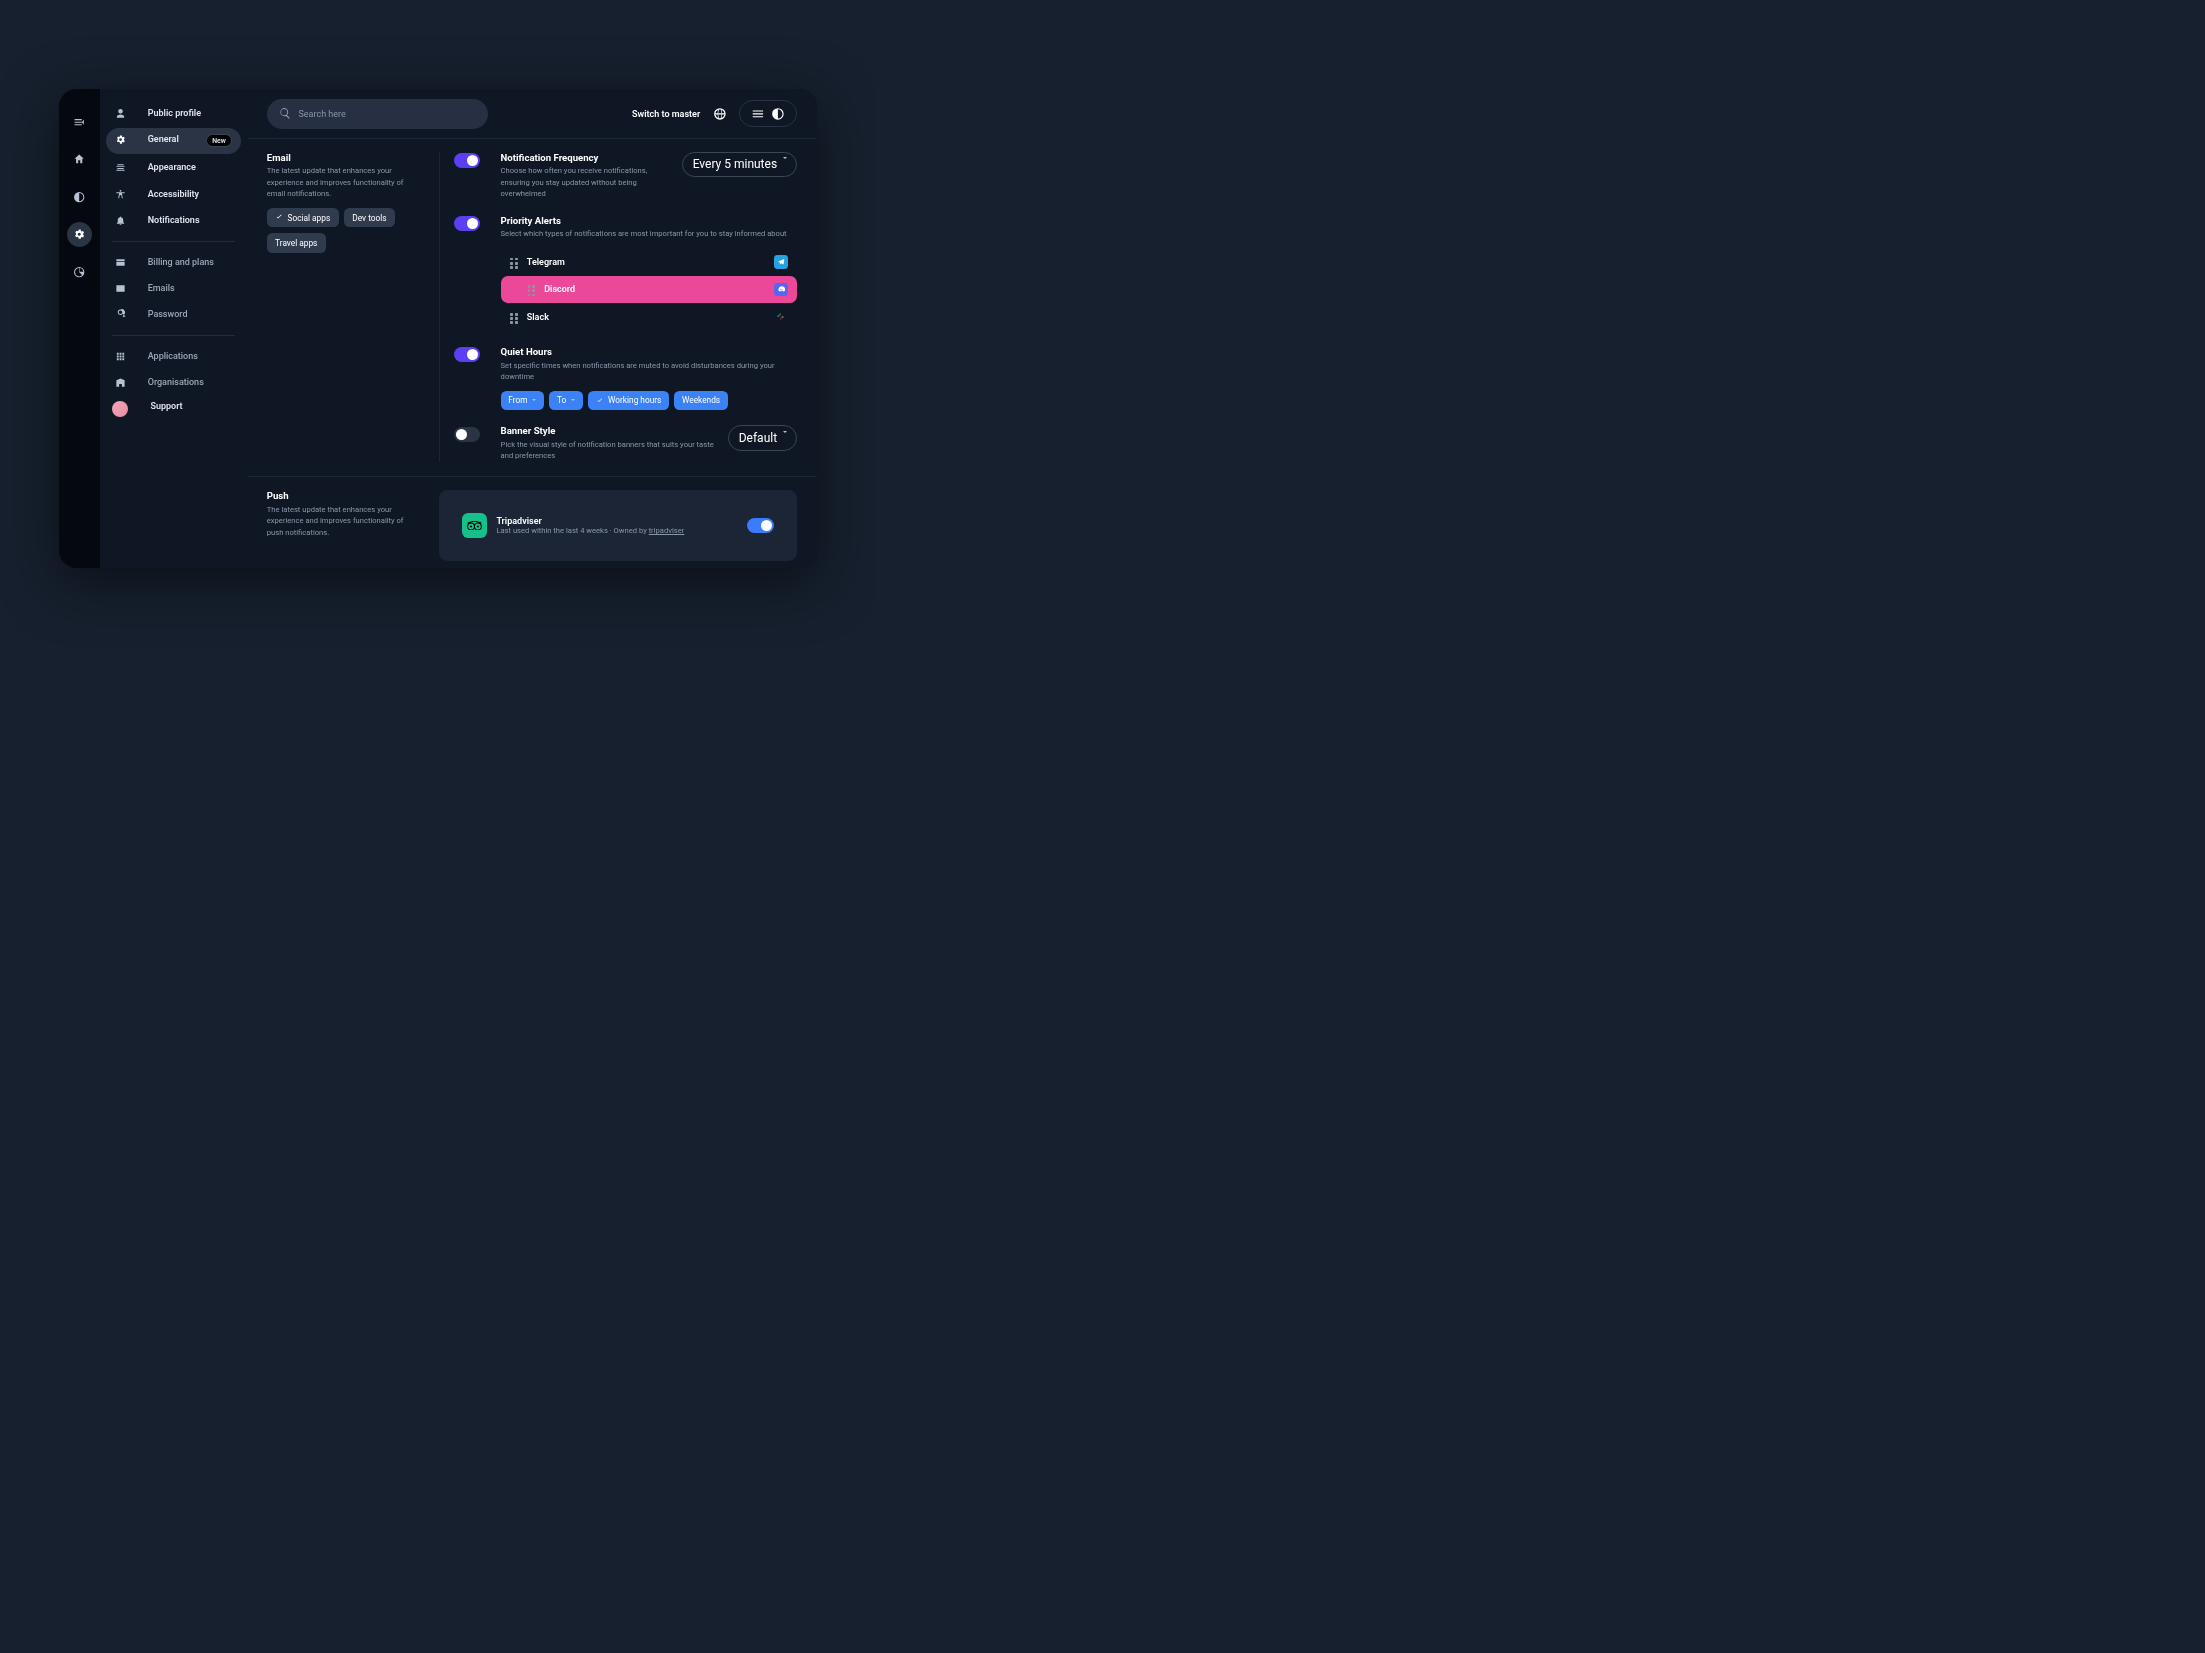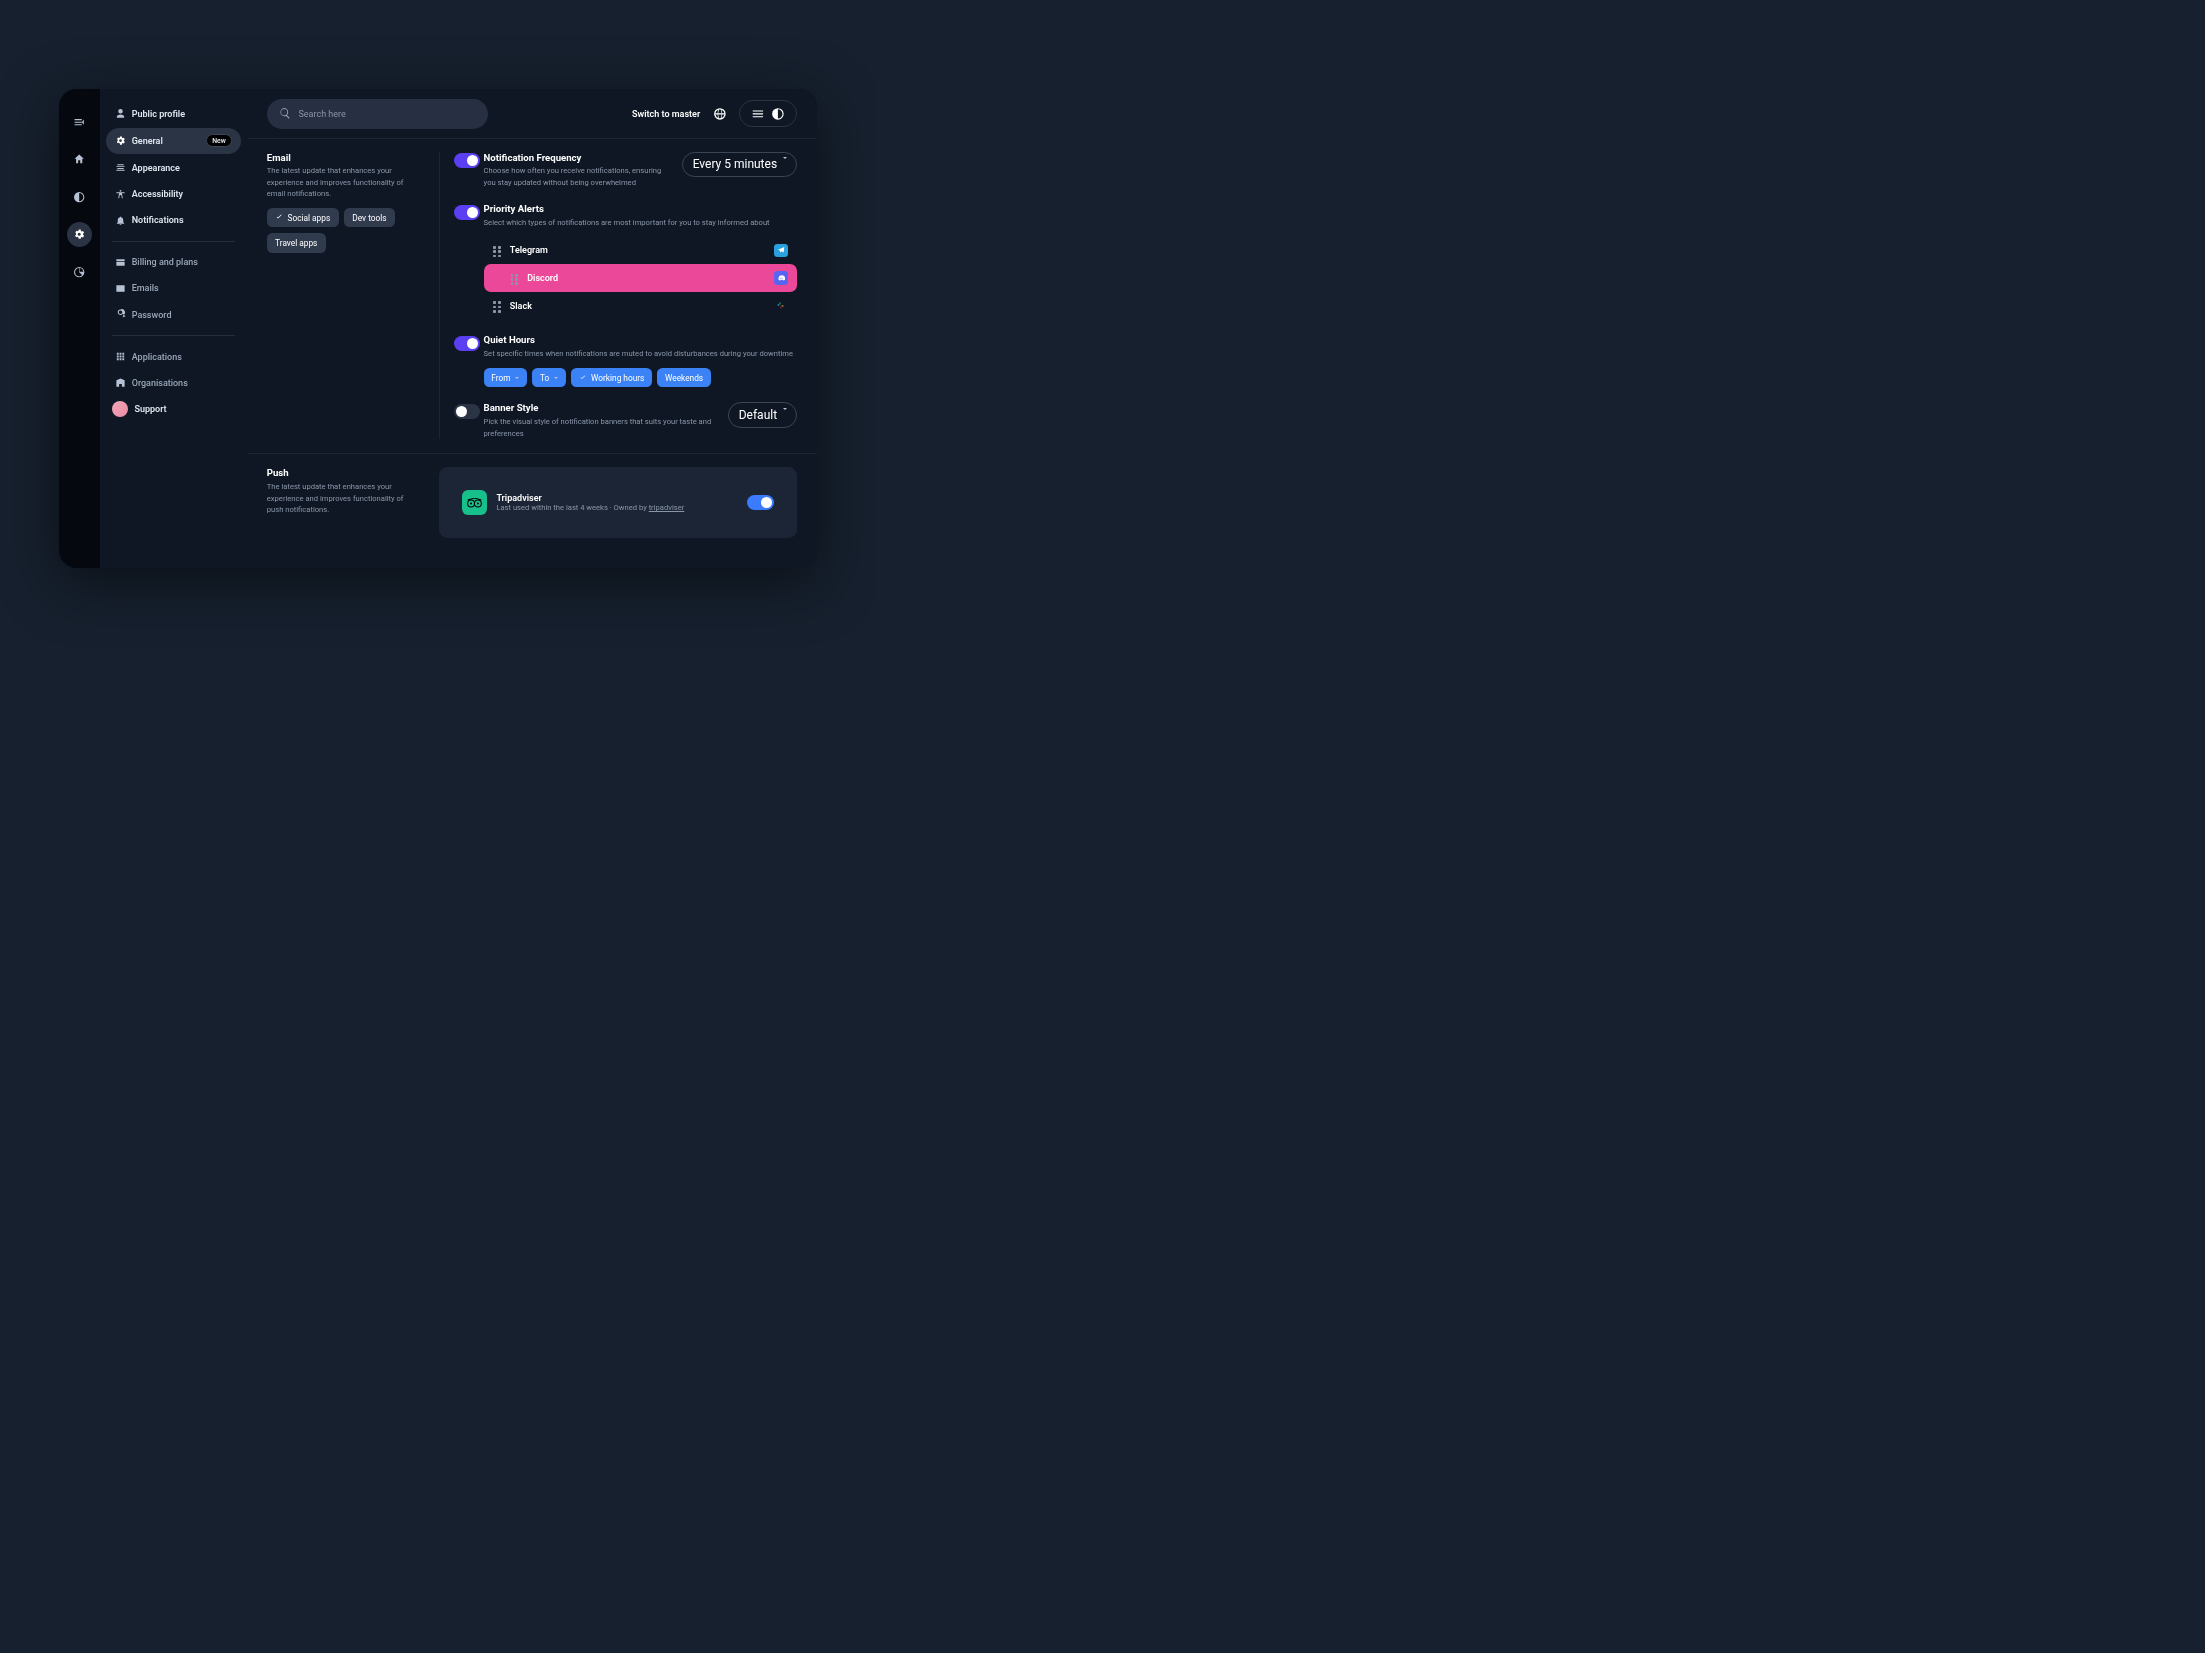--- a/index.html
+++ b/index.html
@@ -3,21 +3,21 @@
 <meta charset="utf-8">
 <style>
 * { margin:0; padding:0; box-sizing:border-box; font-family:-apple-system,BlinkMacSystemFont,"Segoe UI",Roboto,sans-serif; }
 body { background:#16202e; width:875px; height:657px; overflow:hidden; display:flex; align-items:center; justify-content:center; }
 .app-shell { width:758px; height:479px; background:#0b1320; border-radius:18px; display:flex; overflow:hidden; box-shadow:0 13.8px 55px rgba(0,0,0,.5); position:relative; }
 .rail { width:41px; background:#05090f; display:flex; flex-direction:column; align-items:center; padding-top:20.7px; gap:12.4px; }
 .rail-ico { width:25px; height:25px; border-radius:50%; display:flex; align-items:center; justify-content:center; color:#b6c2d3; cursor:pointer; }
 .rail-ico.active { background:#2a3444; color:#fff; }
 .rail-ico svg { width:12.4px; height:12.4px; fill:currentColor; }
 .sidebar { width:148px; background:#0f1724; padding:12.4px 6.9px 0 6.9px; overflow-y:auto; }
-.s-item { display:flex; align-items:center; gap:6px; padding:6.9px 8.3px; border-radius:15px; color:#dfe6ef; font-size:9px; font-weight:600; cursor:pointer; margin-bottom:1.4px; }
+.s-item { display:flex; align-items:flex-start; gap:22px; padding:6.9px 8.3px; border-radius:15px; color:#dfe6ef; font-size:9px; font-weight:600; cursor:pointer; margin-bottom:1.4px; }
 .s-item.active { background:#2a3444; }
 .s-item svg { width:11px; height:11px; fill:#b6c2d3; flex-shrink:0; }
 .s-item.active svg { fill:#fff; }
 .badge { margin-left:auto; font-size:6.9px; background:#000; border:0.7px solid #3a4556; border-radius:6.9px; padding:1.4px 5.5px; font-weight:600; }
 .s-div { height:0.7px; background:#222c3d; margin:8.3px 5.5px; }
 .s-item.faded { color:#9aa7b8; font-weight:500; }
 .s-item.support { padding:4.1px 5.5px; }
 .avatar { width:16.5px; height:16.5px; border-radius:50%; background:linear-gradient(135deg,#f3a6b8,#e88ca4); flex-shrink:0; }
 .marketing { background:#182232; border-radius:8.3px; padding:9.6px; margin-top:9.6px; }
 .marketing h4 { color:#fff; font-size:9.6px; margin-bottom:2.8px; }
@@ -41,21 +41,21 @@
 .more-circle svg { width:11px; fill:#b6c2d3; }
 .content { flex:1; overflow-y:auto; padding:12.4px 19.3px 19.3px 19.3px; }
 .panel { display:flex; gap:0; }
 .left-col { width:172px; padding-right:19.3px; }
 .right-col { flex:1; padding-left:13.8px; border-left:0.7px solid #1b2536; }
 .sec-title { color:#fff; font-size:9.6px; font-weight:700; margin-bottom:2.8px; }
 .sec-desc { color:#8a96a8; font-size:7.6px; line-height:1.5; margin-bottom:8.3px; }
 .chip-row { display:flex; flex-wrap:wrap; gap:5.5px; }
 .chip { background:#313b4e; color:#fff; font-size:8.3px; padding:4.8px 8.3px; border-radius:5.5px; display:flex; align-items:center; gap:4.1px; cursor:pointer; }
 .chip svg { width:8.3px; height:8.3px; fill:#fff; }
-.setting { display:flex; gap:4px; margin-bottom:15px; }
+.setting { display:flex; gap:21px; margin-bottom:15px; }
 .toggle { width:26px; height:15px; border-radius:7.6px; background:#2a3444; position:relative; flex-shrink:0; cursor:pointer; margin-top:1.4px; }
 .toggle.on { background:#5b3ff2; }
 .toggle::after { content:""; position:absolute; width:11px; height:11px; border-radius:50%; background:#fff; top:2.1px; left:2.1px; transition:.2s; }
 .toggle.on::after { left:13px; }
 .setting-body { flex:1; }
 .setting-head { display:flex; align-items:flex-start; justify-content:space-between; gap:8.3px; }
 .outlined { border:0.7px solid #3a4556; border-radius:13.8px; padding:4.8px 9.6px; color:#fff; font-size:12px; display:flex; gap:5.5px; cursor:pointer; flex-shrink:0; }
 .outlined::after { content:""; border-left:2.8px solid transparent; border-right:2.8px solid transparent; border-top:2.8px solid #b6c2d3; }
 .app-row { display:flex; align-items:center; gap:8.3px; padding:6.9px 9.6px; border-radius:6.9px; }
 .app-row.hl { background:#ec4899;padding-left:27px; }

